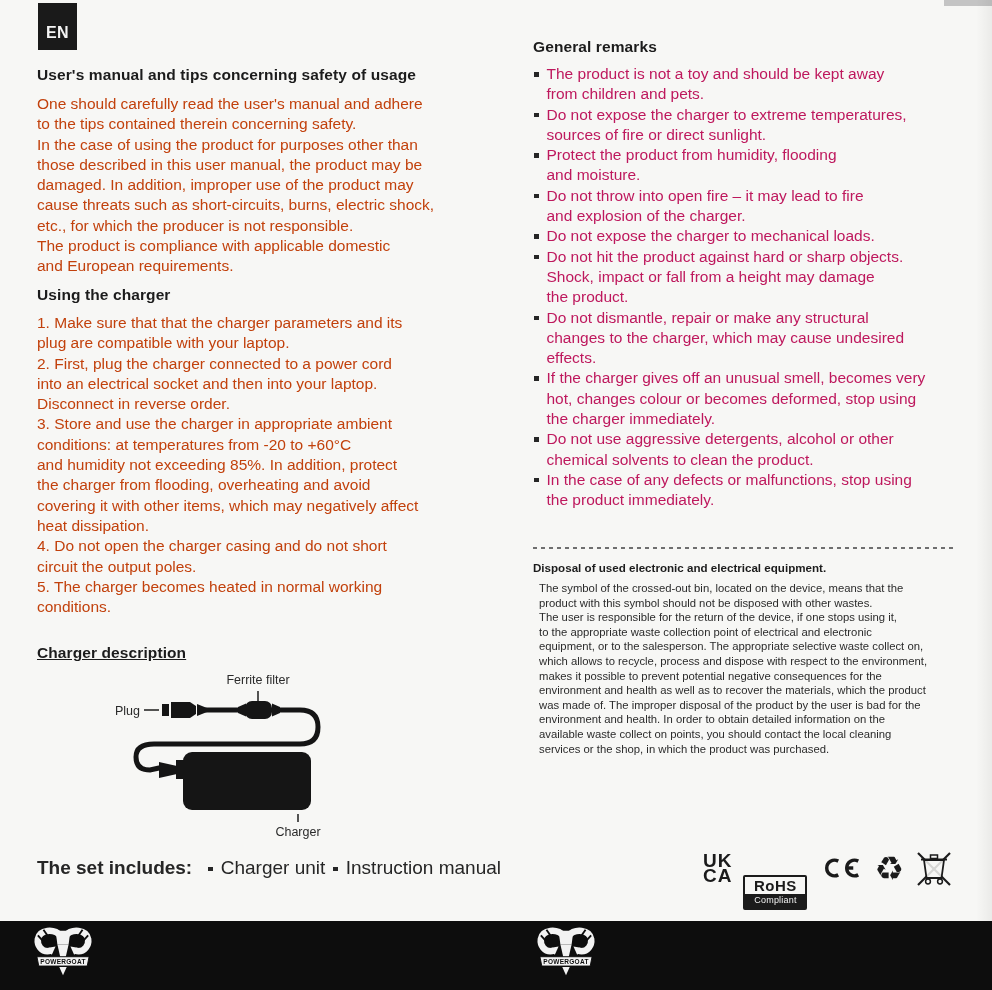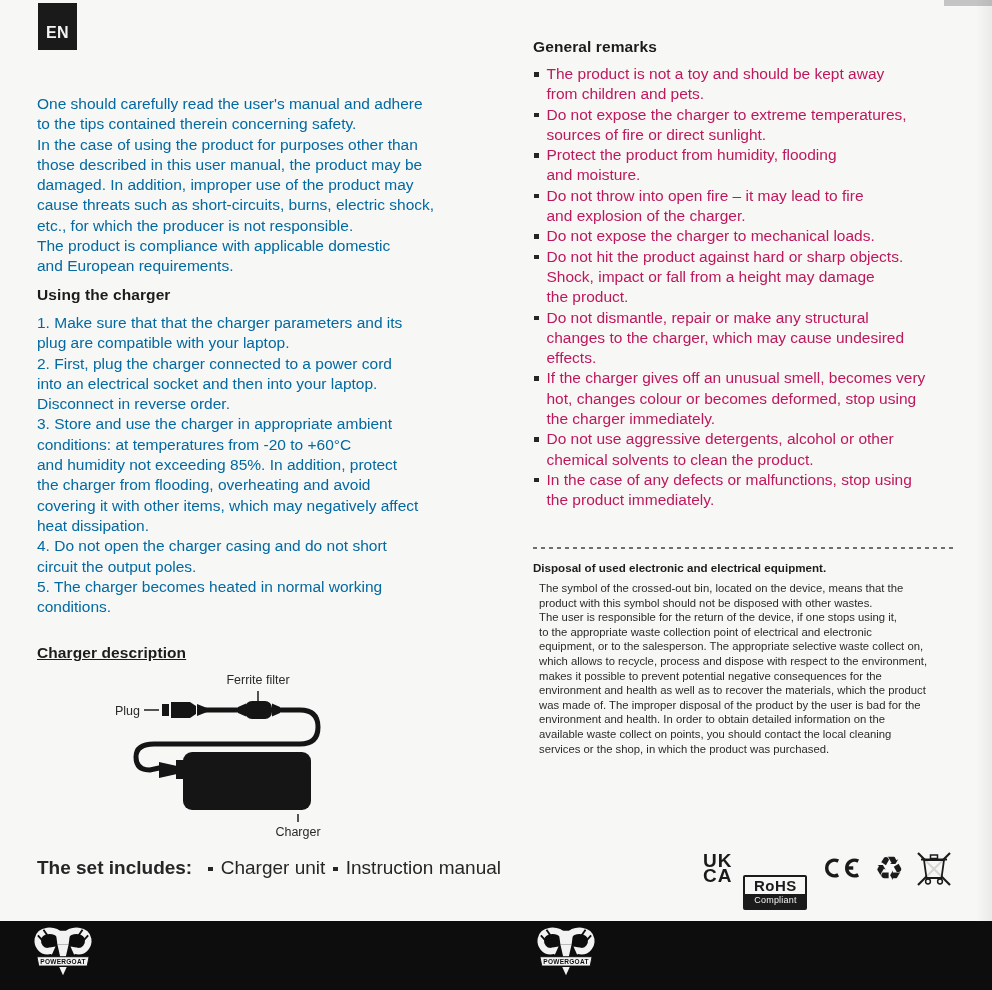--- a/index.html
+++ b/index.html
@@ -18,21 +18,21 @@
     position: absolute; left: 38px; top: 3px;
     width: 39px; height: 47px;
     background: #1a1a1a; color: #f4f4f4;
     display: flex; align-items: center; justify-content: center;
     padding-top: 12px;
     font-weight: bold; font-size: 16px; letter-spacing: .5px;
   }
 
   
   .h1 { position: absolute; font-weight: bold; font-size: 15.5px; color: #1c1c1c; letter-spacing: .1px; }
-  .body-text { position: absolute; font-size: 15.5px; line-height: 20.3px; color: #0369a1; }
+  .body-text { position: absolute; font-size: 15.5px; line-height: 20.3px; color: #c2410c; }
 
   .left-col-x { left: 37px; width: 472px; }
   .right-col-x { left: 533px; width: 440px; }
 
   
   .bullets { position: absolute; left: 533px; top: 64px; width: 438px; }
   .bullet-row { display: flex; align-items: flex-start; }
   .bullet-marker {
     width: 4.5px; height: 4.5px; background: #262626;
     margin: 8px 8px 0 1px; flex-shrink: 0;
@@ -101,20 +101,21 @@
 
 <div class="page">
 
   <div class="smudge-top-right"></div>
   <div class="edge-shade"></div>
 
   <div class="en-badge">
     <span>EN</span>
   </div>
 
+  <div class="h1 left-col-x" style="top:66px;">User's manual and tips concerning safety of usage</div>
   <div class="body-text preline left-col-x" style="top:94px;">One should carefully read the user's manual and adhere
 to the tips contained therein concerning safety.
 In the case of using the product for purposes other than
 those described in this user manual, the product may be
 damaged. In addition, improper use of the product may
 cause threats such as short-circuits, burns, electric shock,
 etc., for which the producer is not responsible.
 The product is compliance with applicable domestic
 and European requirements.</div>
 

